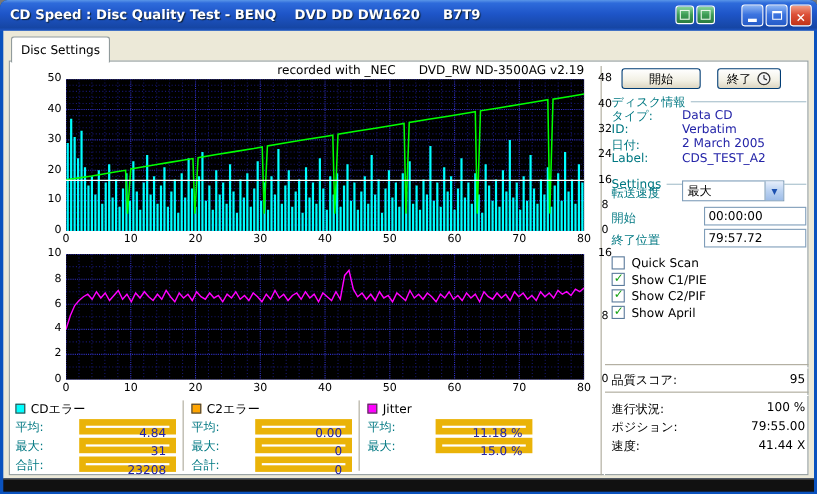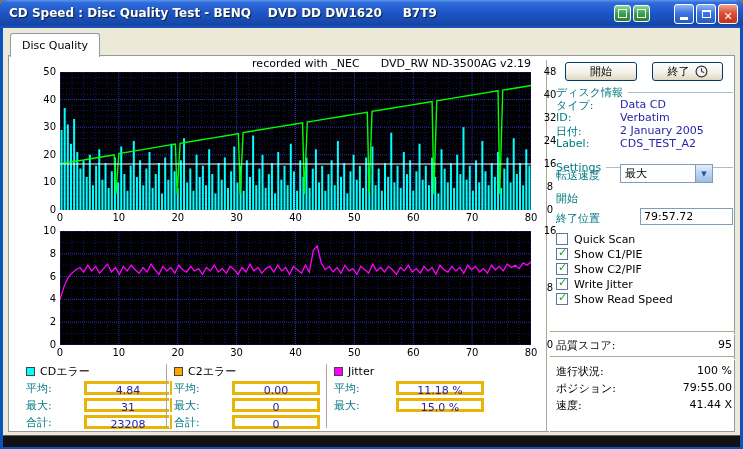--- a/index.html
+++ b/index.html
@@ -53,22 +53,22 @@
   .hgroove{position:absolute;z-index:4;height:2px;border-top:1px solid #ACA899;border-bottom:1px solid #FFFFFF;}
   .vgroove{position:absolute;z-index:4;width:2px;border-left:1px solid #ACA899;border-right:1px solid #FFFFFF;}
   .kvrow{position:absolute;z-index:4;left:556px;width:176px;display:flex;justify-content:space-between;font-size:11px;color:#000;}
   
   .stat-col{position:absolute;z-index:4;top:364px;font-size:11px;}
   .stat-head{display:flex;align-items:center;gap:5px;height:14px;}
   .swatch{width:9px;height:9px;border:1px solid #444;box-sizing:border-box;}
   .stat-title{color:#000;}
   .stat-row{display:flex;justify-content:space-between;align-items:center;margin-top:3px;height:14px;}
   .slabel{color:#007882;}
-  .sval{width:88px;height:14px;background:#fff;border:3px solid #eab308;box-sizing:border-box;
-    text-align:center;padding:0 3px;color:#2424A8;line-height:13px;font-size:11px;}
+  .sval{width:88px;height:14px;background:#fff;border:6px solid #eab308;box-sizing:border-box;
+    text-align:right;padding:0 3px;color:#2424A8;line-height:13px;font-size:11px;}
   .clock-svg{display:block;}
 </style>
 </head>
 <body>
 
 <div class="window">
 
   <div class="titlebar">
     <span class="title">CD Speed : Disc Quality Test - BENQ    DVD DD DW1620     B7T9</span>
     <div class="tb-btn green" style="left:614px">
@@ -83,21 +83,21 @@
     <div class="tb-btn blue" style="left:696px">
         <span class="ico-max"></span>
       </div>
     <div class="tb-btn red" style="left:718px">
         <span class="ico-x"></span>
       </div>
   </div>
 
   <div class="client"></div>
   <div class="panel"></div>
-  <div class="tab">Disc Quality</div>
+  <div class="tab">Disc Settings</div>
   <div class="recorded">recorded with _NEC      DVD_RW ND-3500AG v2.19</div>
 
   <div class="plot" style="left:60px;top:72px;width:471px;height:138px"><svg width="471" height="138">
         <rect x="0" y="0" width="471" height="138" fill="#000000"></rect>
         <line x1="11.775" y1="0" x2="11.775" y2="138" stroke="#16166E" stroke-width="1" stroke-dasharray="1,2"></line>
         <line x1="23.55" y1="0" x2="23.55" y2="138" stroke="#16166E" stroke-width="1" stroke-dasharray="1,2"></line>
         <line x1="35.324999999999996" y1="0" x2="35.324999999999996" y2="138" stroke="#16166E" stroke-width="1" stroke-dasharray="1,2"></line>
         <line x1="47.1" y1="0" x2="47.1" y2="138" stroke="#16166E" stroke-width="1" stroke-dasharray="1,2"></line>
         <line x1="70.64999999999999" y1="0" x2="70.64999999999999" y2="138" stroke="#16166E" stroke-width="1" stroke-dasharray="1,2"></line>
         <line x1="82.425" y1="0" x2="82.425" y2="138" stroke="#16166E" stroke-width="1" stroke-dasharray="1,2"></line>
@@ -365,21 +365,21 @@
         <line x1="471" y1="0" x2="471" y2="114" stroke="#2F2FBE" stroke-width="1" stroke-dasharray="1,1"></line>
         <line x1="0" y1="114" x2="471" y2="114" stroke="#2F2FBE" stroke-width="1" stroke-dasharray="1,1"></line>
         <line x1="0" y1="91.2" x2="471" y2="91.2" stroke="#2F2FBE" stroke-width="1" stroke-dasharray="1,1"></line>
         <line x1="0" y1="68.4" x2="471" y2="68.4" stroke="#2F2FBE" stroke-width="1" stroke-dasharray="1,1"></line>
         <line x1="0" y1="45.60000000000001" x2="471" y2="45.60000000000001" stroke="#2F2FBE" stroke-width="1" stroke-dasharray="1,1"></line>
         <line x1="0" y1="22.799999999999997" x2="471" y2="22.799999999999997" stroke="#2F2FBE" stroke-width="1" stroke-dasharray="1,1"></line>
         <line x1="0" y1="0" x2="471" y2="0" stroke="#2F2FBE" stroke-width="1" stroke-dasharray="1,1"></line>
         <polyline points="0,68.4 3.9579831932773106,55.86 7.915966386554621,46.739999999999995 11.873949579831933,42.17999999999999 15.831932773109243,38.760000000000005 19.789915966386555,36.480000000000004 23.747899159663866,41.03999999999999 27.705882352941178,34.2 31.663865546218485,39.89999999999999 35.621848739495796,35.33999999999999 39.57983193277311,42.17999999999999 43.537815126050425,37.61999999999999 47.49579831932773,33.06 51.45378151260504,41.03999999999999 55.411764705882355,36.480000000000004 59.36974789915966,43.32000000000001 63.32773109243697,35.33999999999999 67.28571428571428,39.89999999999999 71.24369747899159,34.2 75.2016806722689,38.760000000000005 79.15966386554622,42.17999999999999 83.11764705882354,36.480000000000004 87.07563025210085,41.03999999999999 91.03361344537815,33.06 94.99159663865547,38.760000000000005 98.94957983193278,43.32000000000001 102.90756302521008,35.33999999999999 106.8655462184874,39.89999999999999 110.82352941176471,36.480000000000004 114.78151260504201,42.17999999999999 118.73949579831933,34.2 122.69747899159665,38.760000000000005 126.65546218487394,41.03999999999999 130.61344537815125,35.33999999999999 134.57142857142856,39.89999999999999 138.52941176470588,37.61999999999999 142.48739495798318,43.32000000000001 146.4453781512605,36.480000000000004 150.4033613445378,39.89999999999999 154.3613445378151,34.2 158.31932773109244,41.03999999999999 162.27731092436974,37.61999999999999 166.23529411764707,42.17999999999999 170.19327731092437,35.33999999999999 174.1512605042017,38.760000000000005 178.10924369747897,43.32000000000001 182.0672268907563,36.480000000000004 186.0252100840336,41.03999999999999 189.98319327731093,33.06 193.94117647058823,39.89999999999999 197.89915966386556,36.480000000000004 201.85714285714283,42.17999999999999 205.81512605042016,37.61999999999999 209.7731092436975,35.33999999999999 213.7310924369748,41.03999999999999 217.68907563025212,34.2 221.64705882352942,39.89999999999999 225.60504201680672,36.480000000000004 229.56302521008402,43.32000000000001 233.52100840336135,35.33999999999999 237.47899159663865,38.760000000000005 241.43697478991595,42.17999999999999 245.3949579831933,34.2 249.35294117647058,41.03999999999999 253.31092436974788,19.379999999999995 257.2689075630252,14.820000000000007 261.2268907563025,31.92 265.1848739495798,38.760000000000005 269.1428571428571,35.33999999999999 273.10084033613447,41.03999999999999 277.05882352941177,36.480000000000004 281.01680672268907,42.17999999999999 284.97478991596637,34.2 288.9327731092437,39.89999999999999 292.890756302521,37.61999999999999 296.8487394957983,43.32000000000001 300.8067226890756,35.33999999999999 304.764705882353,38.760000000000005 308.7226890756302,42.17999999999999 312.68067226890753,33.06 316.6386554621849,39.89999999999999 320.5966386554622,36.480000000000004 324.5546218487395,41.03999999999999 328.5126050420168,35.33999999999999 332.47058823529414,38.760000000000005 336.42857142857144,43.32000000000001 340.38655462184875,36.480000000000004 344.34453781512605,39.89999999999999 348.3025210084034,34.2 352.2605042016807,41.03999999999999 356.21848739495795,37.61999999999999 360.17647058823525,42.17999999999999 364.1344537815126,35.33999999999999 368.0924369747899,39.89999999999999 372.0504201680672,36.480000000000004 376.00840336134456,43.32000000000001 379.96638655462186,34.2 383.92436974789916,38.760000000000005 387.88235294117646,41.03999999999999 391.8403361344538,35.33999999999999 395.7983193277311,39.89999999999999 399.7563025210084,36.480000000000004 403.71428571428567,42.17999999999999 407.672268907563,34.2 411.6302521008403,38.760000000000005 415.5882352941176,35.33999999999999 419.546218487395,41.03999999999999 423.5042016806723,37.61999999999999 427.4621848739496,42.17999999999999 431.4201680672269,34.2 435.37815126050424,38.760000000000005 439.33613445378154,35.33999999999999 443.29411764705884,39.89999999999999 447.25210084033614,33.06 451.21008403361344,36.480000000000004 455.16806722689074,34.2 459.12605042016804,37.61999999999999 463.08403361344534,31.92 467.0420168067227,34.2 471,30.78" fill="none" stroke="#FF00FF" stroke-width="1.3"></polyline>
       </svg></div>
 
-  <div class="stat-col" style="left:26px;width:146px">
+  <div class="stat-col" style="left:14px;width:146px">
     <div class="stat-head">
       <span class="swatch" style="background: rgb(0, 255, 255);"></span>
       <span class="stat-title">CDエラー</span>
     </div>
     <div class="stat-row">
         <span class="slabel">平均:</span>
         <span class="sval">4.84</span>
       </div>
     <div class="stat-row">
         <span class="slabel">最大:</span>
@@ -425,21 +425,21 @@
         <span class="slabel">最大:</span>
         <span class="sval">15.0 %</span>
       </div>
   </div>
 
   <div class="vgroove" style="left:546px;top:60px;height:372px"></div>
 
   <div class="btn" style="left:565px;top:62px;width:72px">
     <span>開始</span>
   </div>
-  <div class="btn" style="left:652px;top:62px;width:71px">
+  <div class="btn" style="left:652px;top:62px;width:58px">
     <span>終了</span>
     <svg class="clock-svg" width="13" height="13" viewBox="0 0 13 13">
       <circle cx="6.5" cy="6.5" r="5.4" fill="#F4F4F4" stroke="#333" stroke-width="1.2"></circle>
       <line x1="6.5" y1="6.5" x2="6.5" y2="3.2" stroke="#333" stroke-width="1.1"></line>
       <line x1="6.5" y1="6.5" x2="9.2" y2="7.6" stroke="#333" stroke-width="1.1"></line>
     </svg>
   </div>
 
   <div class="sec" style="top:85px">
     <span class="sec-t">ディスク情報</span>
@@ -448,62 +448,59 @@
   <div class="inforow" style="top:98px">
       <span class="ilabel">タイプ:</span>
       <span class="ivalue">Data CD</span>
     </div>
   <div class="inforow" style="top:111px">
       <span class="ilabel">ID:</span>
       <span class="ivalue">Verbatim</span>
     </div>
   <div class="inforow" style="top:124px">
       <span class="ilabel">日付:</span>
-      <span class="ivalue">2 January 2005</span>
+      <span class="ivalue">2 March 2005</span>
     </div>
   <div class="inforow" style="top:137px">
       <span class="ilabel">Label:</span>
       <span class="ivalue">CDS_TEST_A2</span>
     </div>
 
   <div class="sec" style="top:161px">
     <span class="sec-t">Settings</span>
       <span class="sec-line"></span>
   </div>
 
   <div class="ctl-label" style="top:168px">転送速度</div>
   <div class="combo" style="left:620px;top:164px;width:93px">
     <span class="combo-val">最大</span>
     <span class="combo-btn"></span>
   </div>
 
   <div class="ctl-label" style="top:191px">開始</div>
+  <input class="txt" style="left: 640px; top: 188px; width: 93px;" value="00:00:00">
 
   <div class="ctl-label" style="top:211px">終了位置</div>
   <input class="txt" style="left: 640px; top: 208px; width: 93px;" value="79:57.72">
 
   <div class="cbrow" style="top:232px">
       <span class="cb-box"></span>
       <span class="cb-label">Quick Scan</span>
     </div>
   <div class="cbrow checked" style="top:247px">
       <span class="cb-box"></span>
       <span class="cb-label">Show C1/PIE</span>
     </div>
   <div class="cbrow checked" style="top:262px">
       <span class="cb-box"></span>
       <span class="cb-label">Show C2/PIF</span>
     </div>
   <div class="cbrow checked" style="top:277px">
       <span class="cb-box"></span>
-      <span class="cb-label">Write Jitter</span>
-    </div>
-  <div class="cbrow checked" style="top:292px">
-      <span class="cb-box"></span>
-      <span class="cb-label">Show Read Speed</span>
+      <span class="cb-label">Show April</span>
     </div>
 
   <div class="hgroove" style="left:550px;top:331px;width:185px"></div>
   <div class="kvrow" style="top:338px">
     <span>品質スコア:</span>
     <span>95</span>
   </div>
   <div class="hgroove" style="left:550px;top:356px;width:185px"></div>
 
   <div class="kvrow" style="top:364px">

